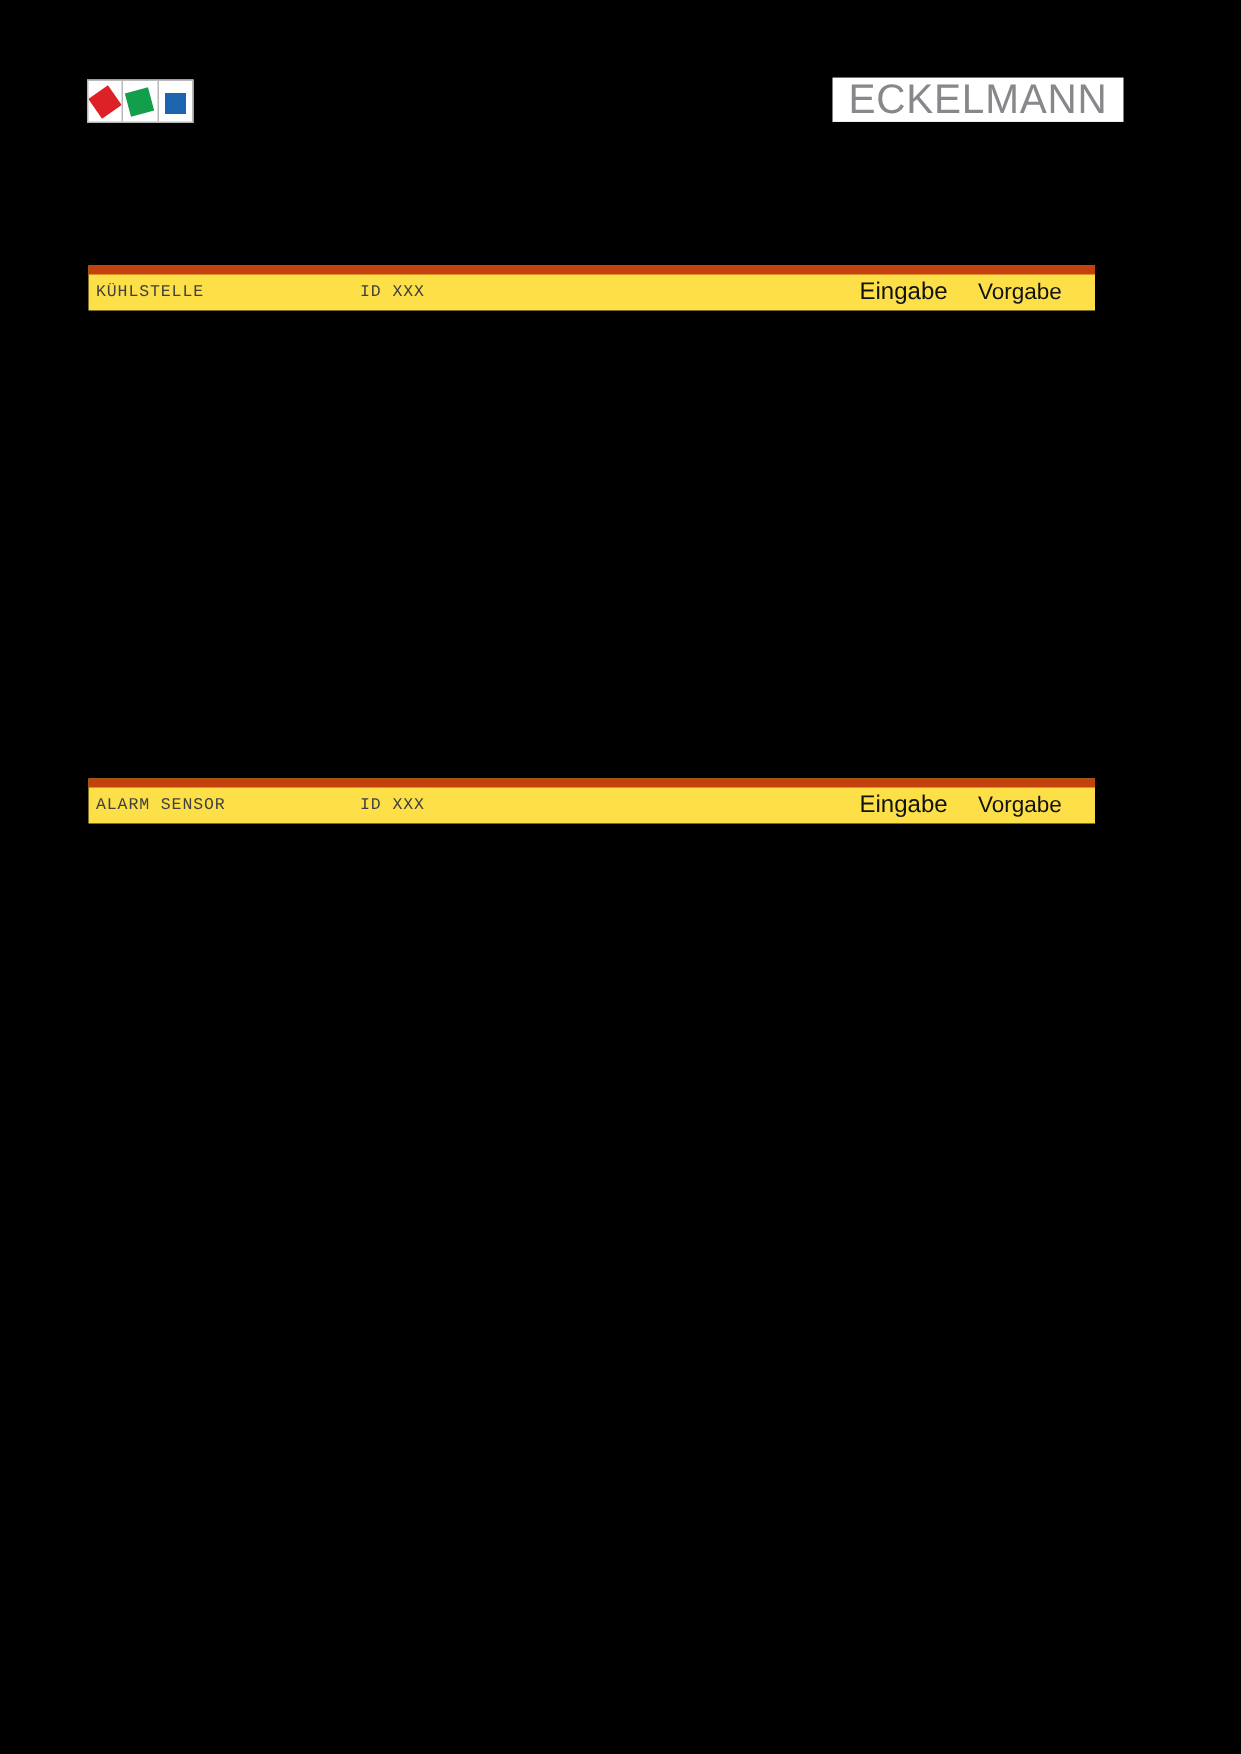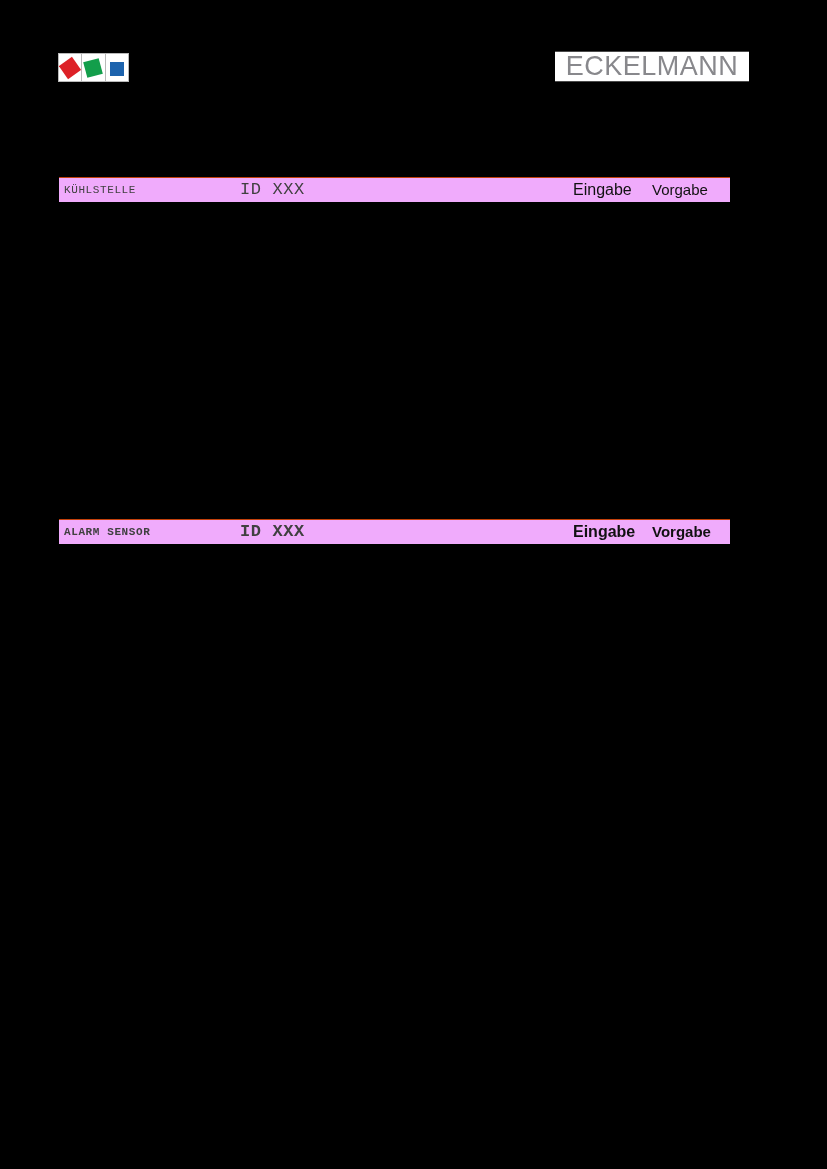--- a/index.html
+++ b/index.html
@@ -73,45 +73,45 @@
     overflow: hidden;
     transform: scaleY(1.02);
   }
 
   
   .panel-bar {
     position: absolute;
     left: 59px;
     width: 671px;
     height: 24px;
-    background: #f0abfc;
-    border-top: 1px solid #c2410c;
+    background: #fde047;
+    border-top: 6px solid #c2410c;
     box-sizing: content-box;
   }
   .panel-bar.first  { top: 177px; }
-  .panel-bar.second { top: 519px; font-weight: bold; }
+  .panel-bar.second { top: 519px; }
 
   .panel-bar .bar-text {
     position: absolute;
     top: 0;
     height: 24px;
     line-height: 24px;
     white-space: nowrap;
   }
   .bar-title {
     left: 5px;
     font-family: "Liberation Mono", monospace;
     font-size: 11px;
     letter-spacing: 0.6px;
     color: #404040;
   }
   .bar-id {
     left: 181px;
     font-family: "Liberation Mono", monospace;
-    font-size: 17px;
+    font-size: 11px;
     letter-spacing: 0.6px;
     color: #404040;
   }
   .bar-col-1 {
     left: 514px;
     font-family: "Liberation Sans", sans-serif;
     font-size: 16px;
     color: #111111;
   }
   .bar-col-2 {

